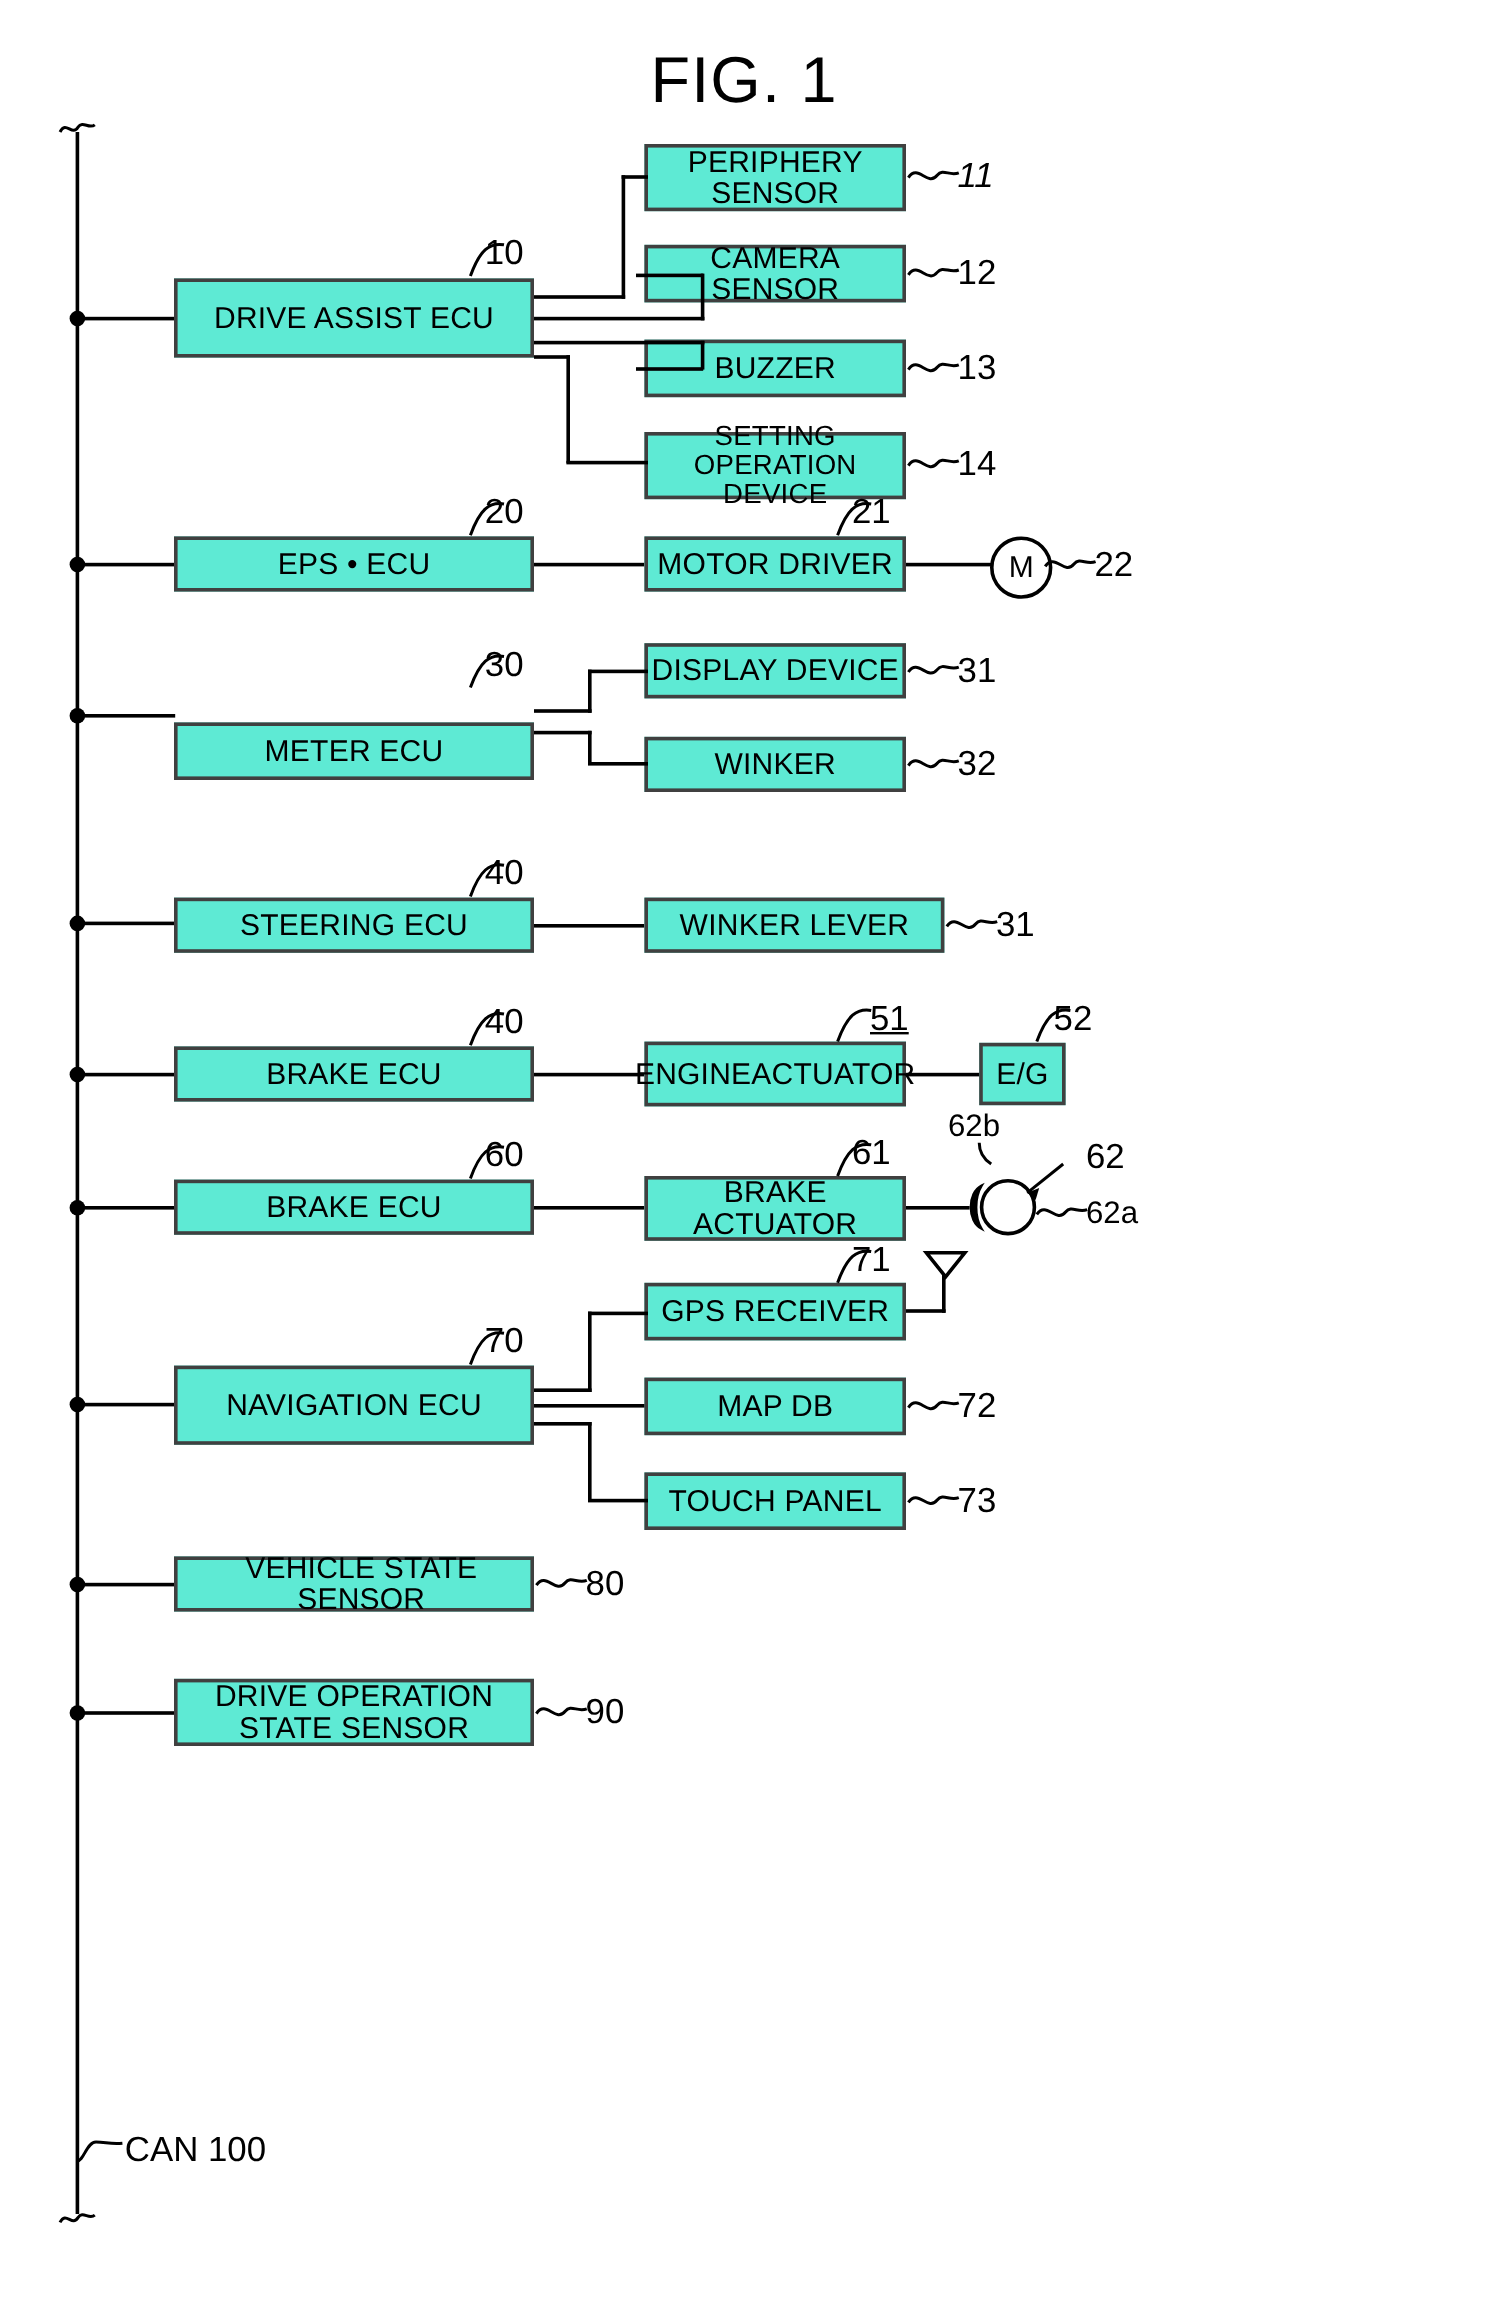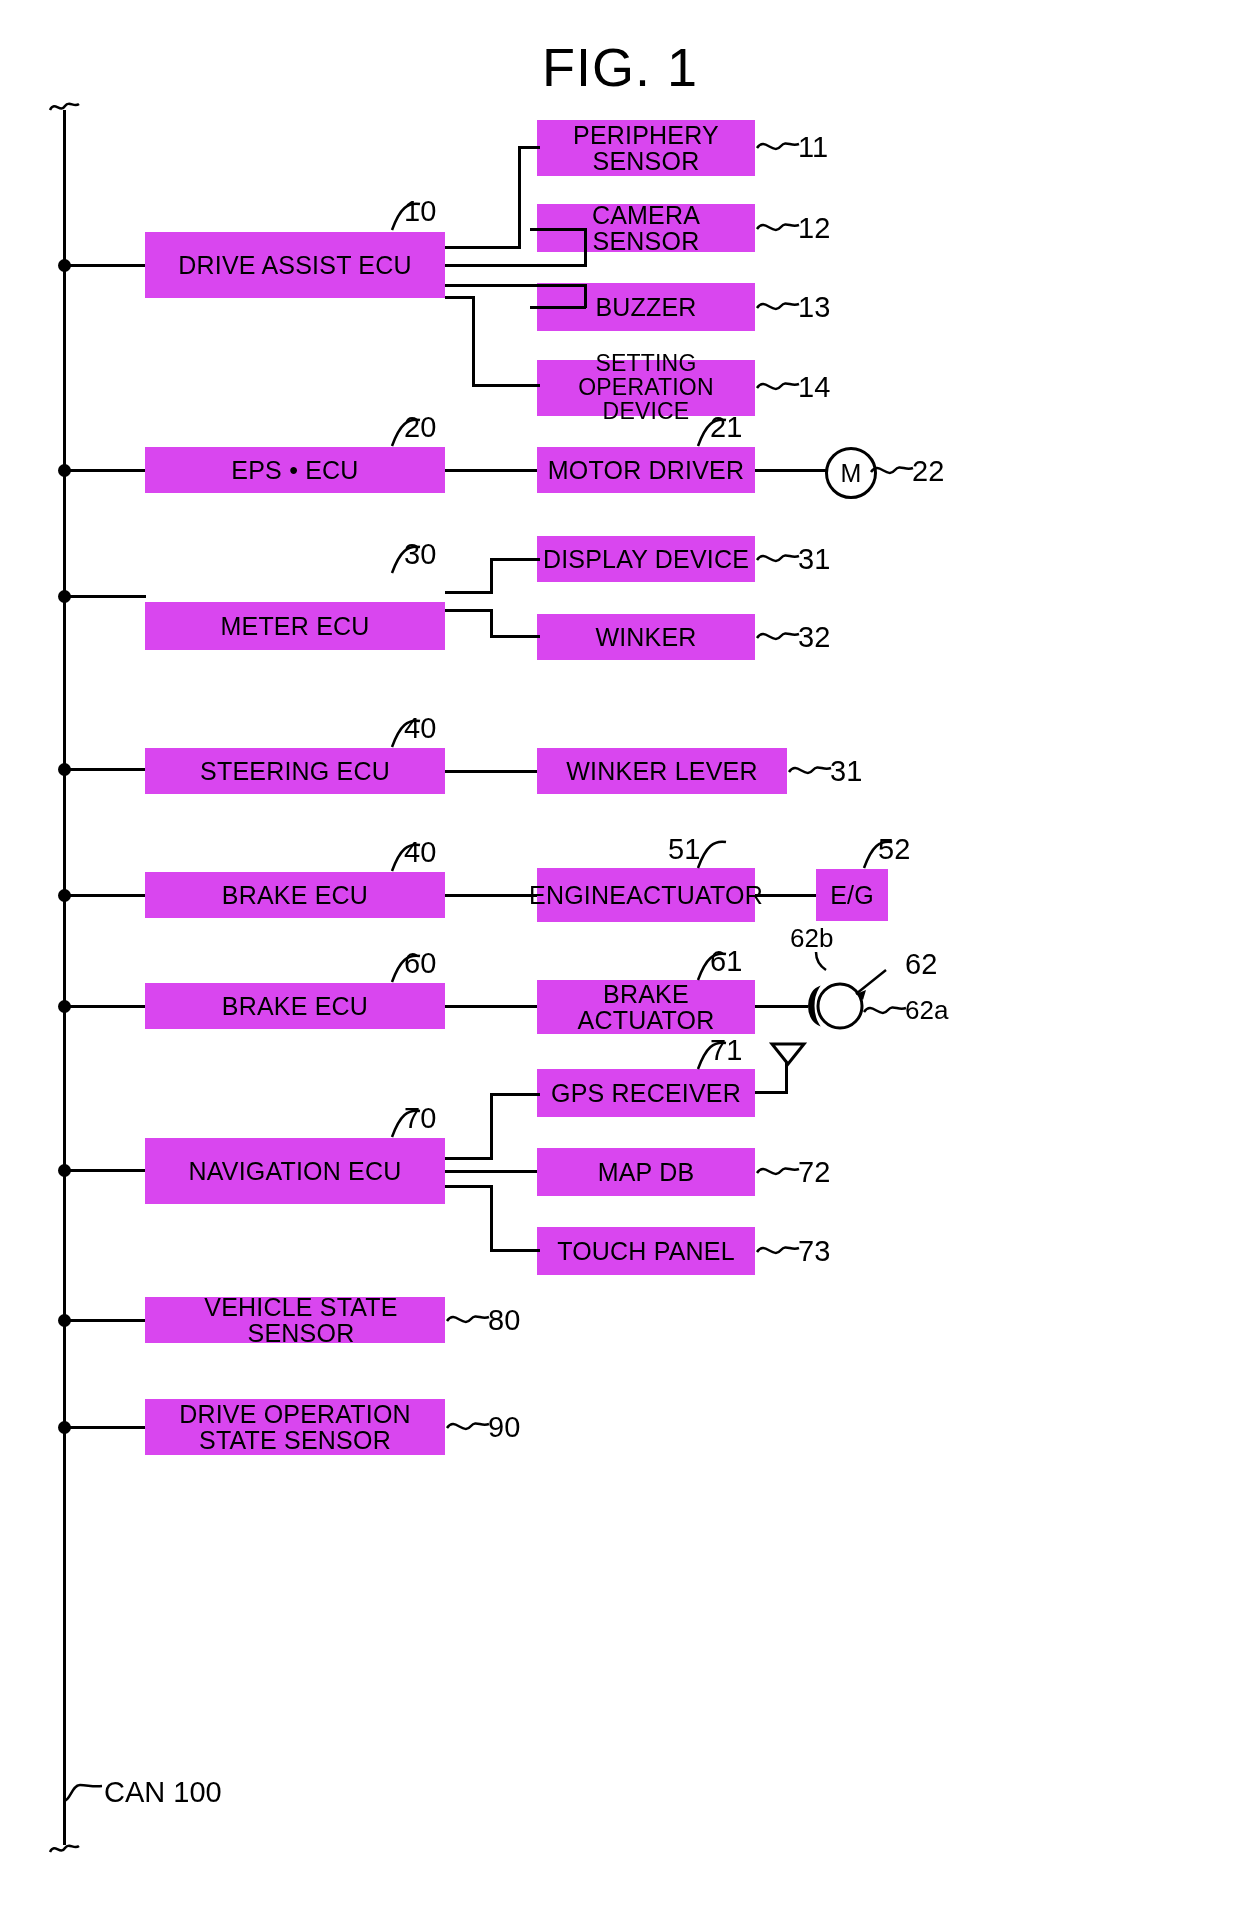--- a/index.html
+++ b/index.html
@@ -5,21 +5,21 @@
   html,body{margin:0;padding:0;background:#fff;}
   body{width:1240px;height:1931px;position:relative;
        font-family:"Liberation Sans",sans-serif;color:#000;overflow:hidden;}
 
   #figure{position:absolute;inset:0;}
 
   .title{position:absolute;left:0;right:0;top:36px;text-align:center;
          font-size:54px;letter-spacing:1px;font-weight:400;}
 
   
-  .box{position:absolute;border:3px solid #d946ef;background:#d946ef;box-sizing:border-box;
+  .box{position:absolute;border:3px solid #404040;background:#5eead4;box-sizing:border-box;
        display:flex;align-items:center;justify-content:center;text-align:center;
        font-size:25px;line-height:1.04;letter-spacing:.2px;}
   .box .l2{display:block;}
 
   
   .h{position:absolute;height:3px;background:#000;}
   .v{position:absolute;width:3px;background:#000;}
 
   
   .bus{position:absolute;width:3px;background:#000;}
@@ -82,21 +82,21 @@
   <div class="box" style="left:537px;top:120px;width:218px;height:56px;flex-direction:column;">
     <span>PERIPHERY</span>
     <span class="l2">SENSOR</span>
   </div>
   <div class="h" style="left:445px;top:246px;width:76px;"></div>
   <div class="v" style="left:518px;top:146px;height:103px;"></div>
   <div class="h" style="left:518px;top:146px;width:22px;"></div>
   <svg class="sq" style="left:755px;top:134px;width:48px;height:26px;">
     <path d="M2,14 C10,2 18,22 26,12 C31,6 36,13 44,10" stroke="#000" stroke-width="2.5" fill="none"></path>
   </svg>
-  <div class="ref" style="left:798px;top:133px;">11</div>
+  <div class="ref" style="left:798px;top:133px;font-style:italic;">11</div>
 
   <div class="box" style="left:537px;top:204px;width:218px;height:48px;">
     <span>CAMERA SENSOR</span>
   </div>
   <div class="h" style="left:445px;top:264px;width:142px;"></div>
   <div class="v" style="left:584px;top:228px;height:39px;"></div>
   <div class="h" style="left:584px;top:228px;width:-0px;"></div>
   <div class="h" style="left:530px;top:228px;width:56px;"></div>
   <svg class="sq" style="left:755px;top:215px;width:48px;height:26px;">
     <path d="M2,14 C10,2 18,22 26,12 C31,6 36,13 44,10" stroke="#000" stroke-width="2.5" fill="none"></path>
@@ -222,21 +222,21 @@
   <div class="ref" style="left:404px;top:838px;">40</div>
 
   <div class="h" style="left:445px;top:894px;width:92px;"></div>
   <div class="box" style="left:537px;top:868px;width:218px;height:54px;">
     <span>ENGINE</span>
     <span class="l2">ACTUATOR</span>
   </div>
   <svg class="sq" style="left:684px;top:836px;width:46px;height:38px;">
     <path d="M42,6 C30,4 22,10 14,32" stroke="#000" stroke-width="2.5" fill="none"></path>
   </svg>
-  <div class="ref" style="left:668px;top:835px;">51</div>
+  <div class="ref" style="left:725px;top:835px;text-decoration:underline;">51</div>
 
   <div class="h" style="left:755px;top:894px;width:63px;"></div>
   <div class="box" style="left:816px;top:869px;width:72px;height:52px;">
     <span>E/G</span>
   </div>
   <svg class="sq" style="left:850px;top:836px;width:46px;height:38px;">
     <path d="M42,6 C30,4 22,10 14,32" stroke="#000" stroke-width="2.5" fill="none"></path>
   </svg>
   <div class="ref" style="left:878px;top:835px;">52</div>
 

